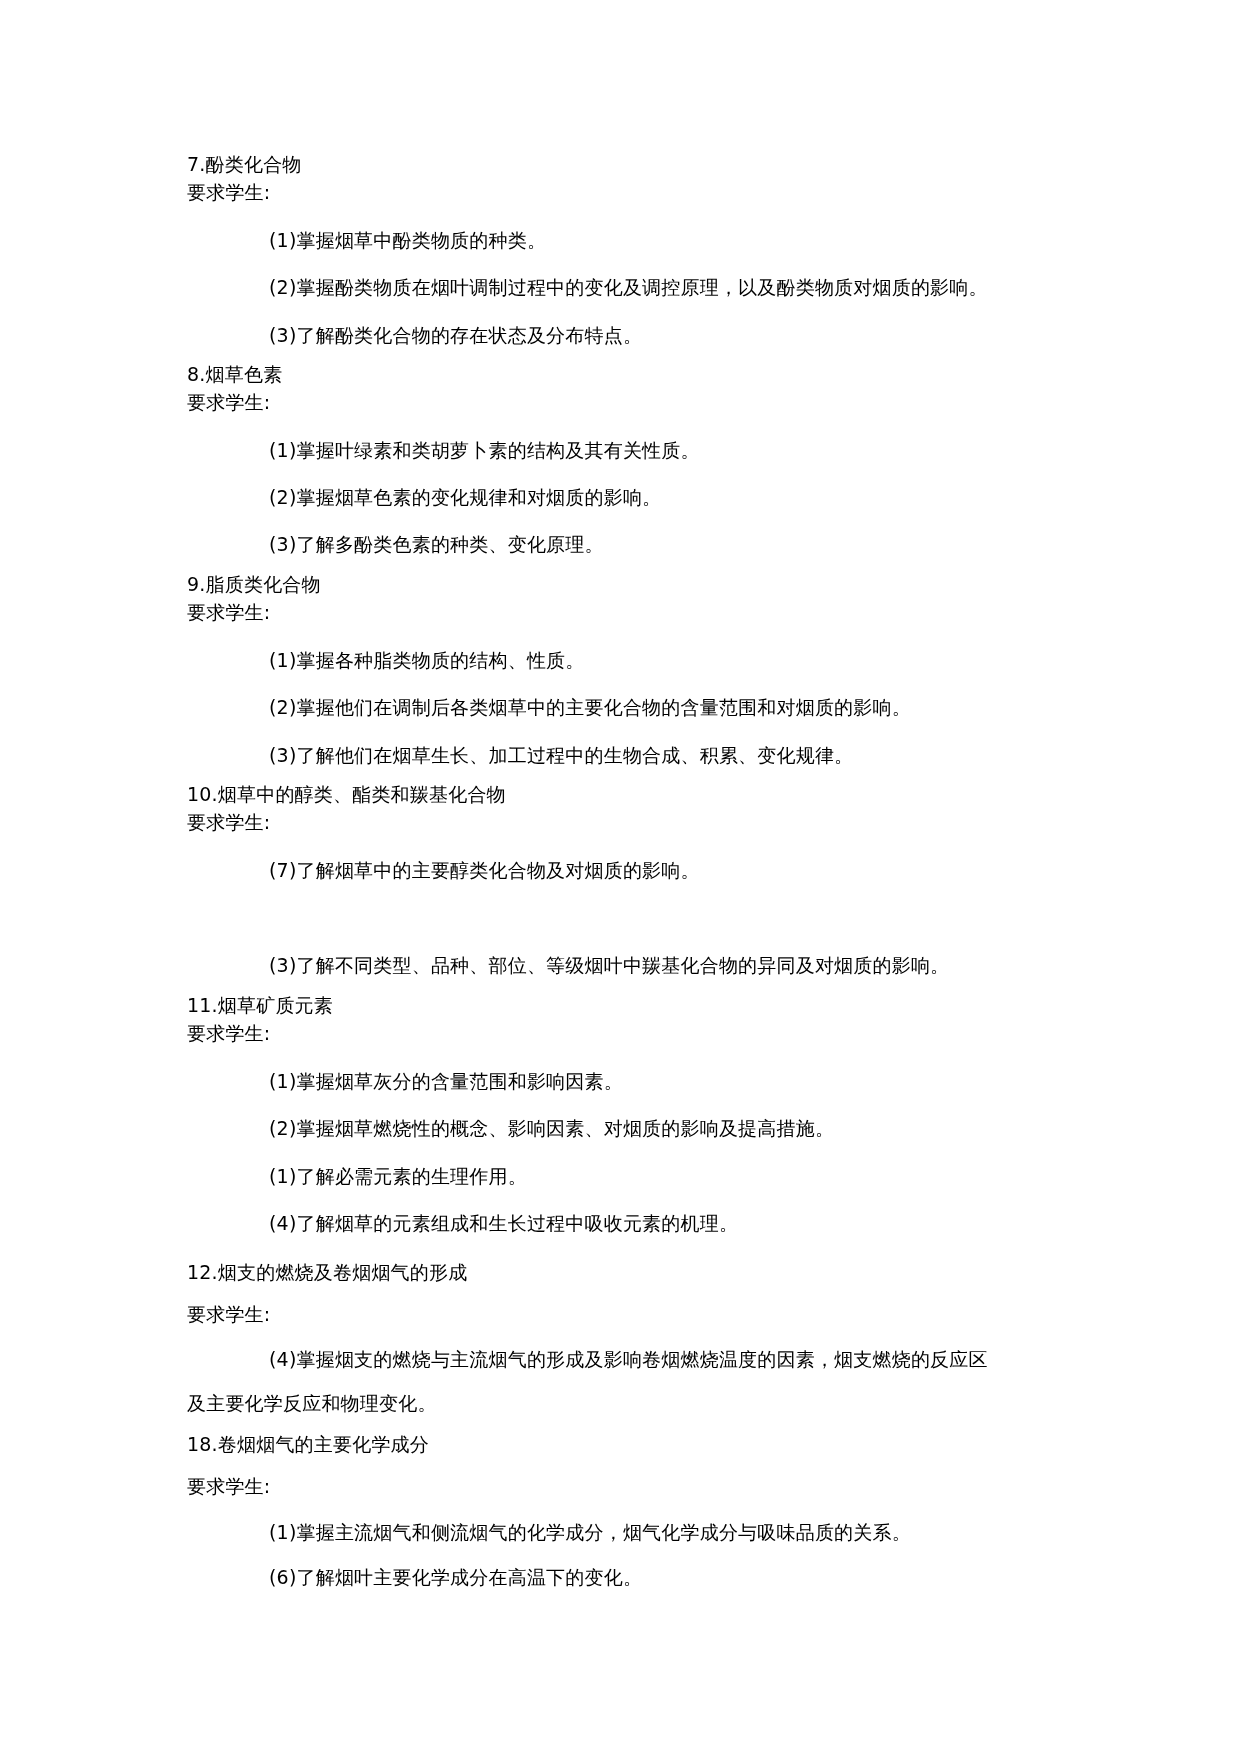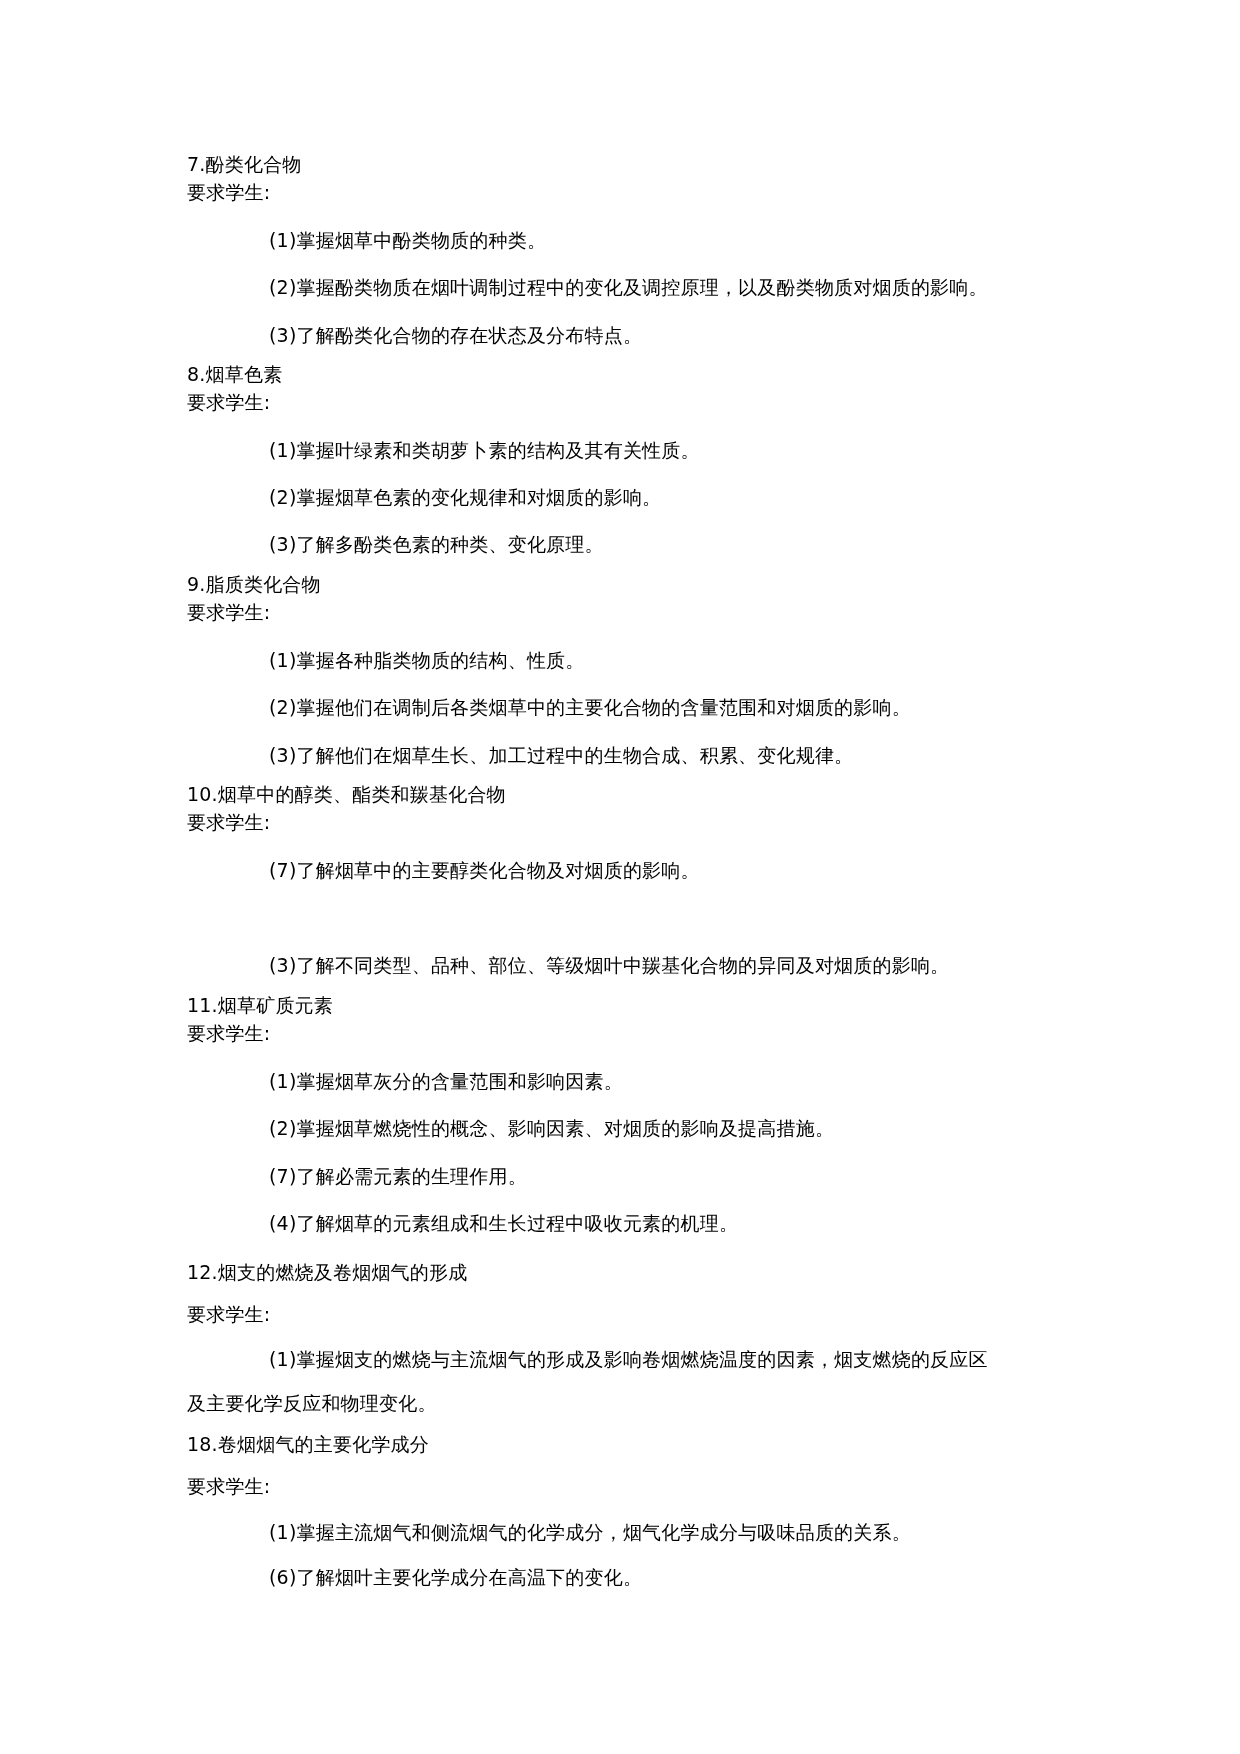--- a/index.html
+++ b/index.html
@@ -60,26 +60,26 @@
 
   <div class="line" style="top:782px">10.烟草中的醇类、酯类和羰基化合物</div>
   <div class="line" style="top:810px">要求学生:</div>
   <div class="line item" style="top:858px">(7)了解烟草中的主要醇类化合物及对烟质的影响。</div>
   <div class="line item" style="top:953px">(3)了解不同类型、品种、部位、等级烟叶中羰基化合物的异同及对烟质的影响。</div>
 
   <div class="line" style="top:993px">11.烟草矿质元素</div>
   <div class="line" style="top:1021px">要求学生:</div>
   <div class="line item" style="top:1069px">(1)掌握烟草灰分的含量范围和影响因素。</div>
   <div class="line item" style="top:1116px">(2)掌握烟草燃烧性的概念、影响因素、对烟质的影响及提高措施。</div>
-  <div class="line item" style="top:1164px">(7)了解必需元素的生理作用。</div>
+  <div class="line item" style="top:1164px">(1)了解必需元素的生理作用。</div>
   <div class="line item" style="top:1211px">(4)了解烟草的元素组成和生长过程中吸收元素的机理。</div>
 
   <div class="line" style="top:1260px">12.烟支的燃烧及卷烟烟气的形成</div>
   <div class="line" style="top:1302px">要求学生:</div>
-  <div class="line item" style="top:1347px">(1)掌握烟支的燃烧与主流烟气的形成及影响卷烟燃烧温度的因素，烟支燃烧的反应区</div>
+  <div class="line item" style="top:1347px">(4)掌握烟支的燃烧与主流烟气的形成及影响卷烟燃烧温度的因素，烟支燃烧的反应区</div>
   <div class="line" style="top:1391px">及主要化学反应和物理变化。</div>
 
   <div class="line" style="top:1432px">18.卷烟烟气的主要化学成分</div>
   <div class="line" style="top:1474px">要求学生:</div>
   <div class="line item" style="top:1520px">(1)掌握主流烟气和侧流烟气的化学成分，烟气化学成分与吸味品质的关系。</div>
   <div class="line item" style="top:1565px">(6)了解烟叶主要化学成分在高温下的变化。</div>
 
 </div>
 
 </body></html>

